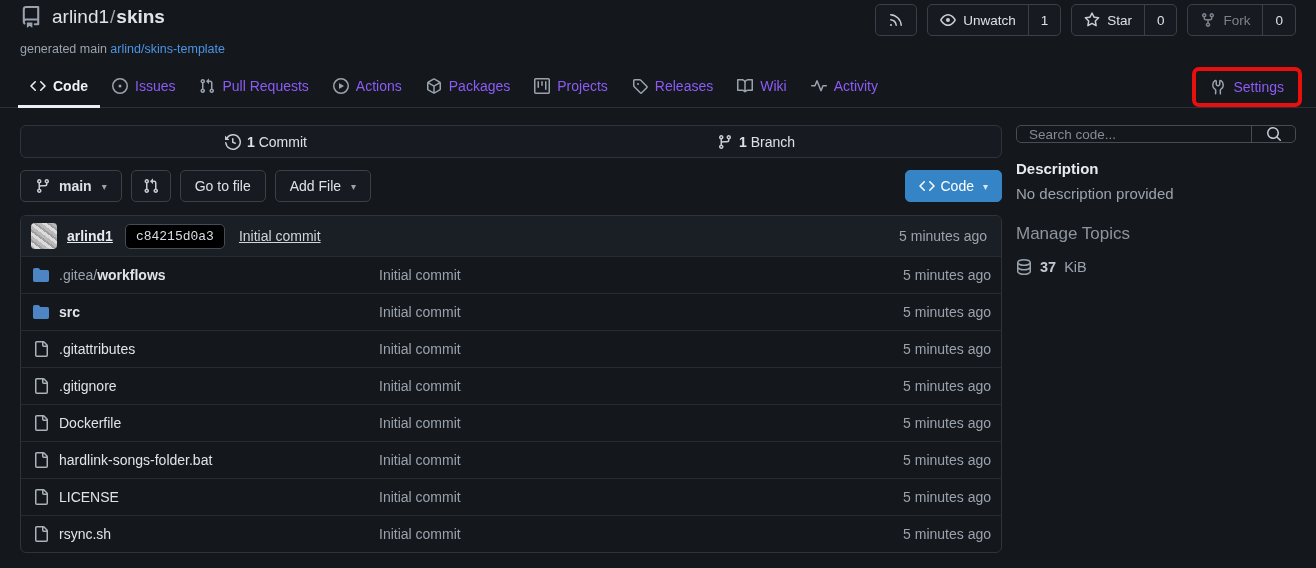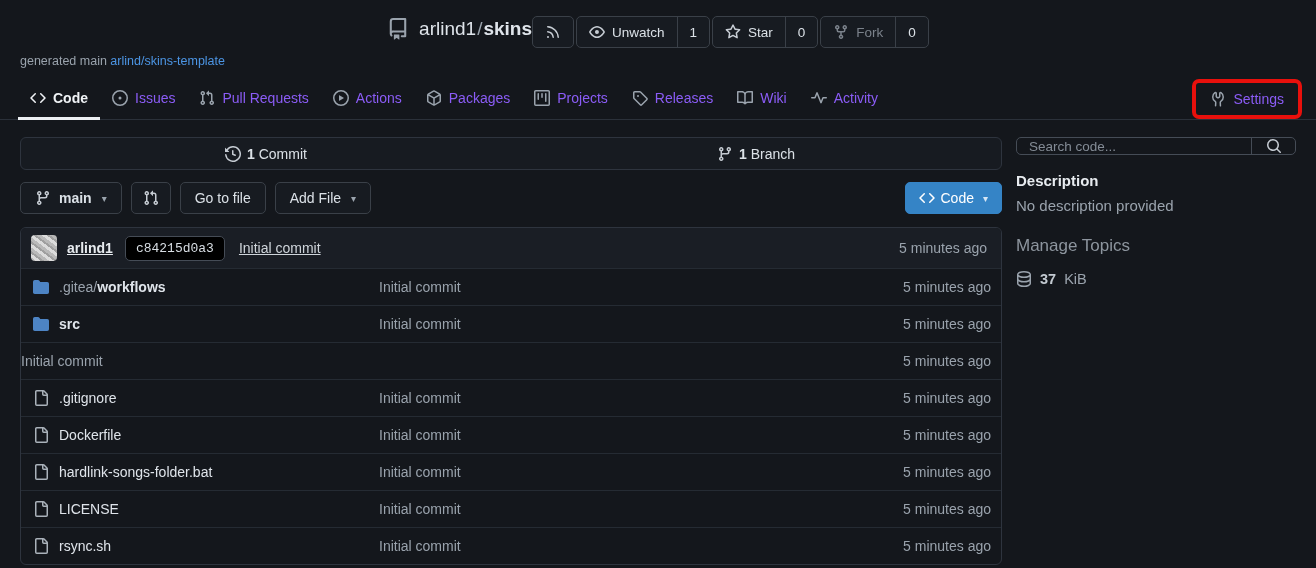--- a/index.html
+++ b/index.html
@@ -7,28 +7,28 @@
   body {
     background:#14171c;
     color:#d8dee4;
     font-family:"Liberation Sans","DejaVu Sans",sans-serif;
     font-size:14px;
   }
   .ic { display:inline-flex; align-items:center; justify-content:center; flex:none; }
   .ic svg { display:block; }
 
   
-  .header-row { display:flex; align-items:flex-start; justify-content:center; padding:16px 20px 0 20px; }
+  .header-row { display:flex; align-items:flex-start; justify-content:space-between; padding:4px 20px 0 20px; }
   .repo-title { display:flex; align-items:center; gap:10px; font-size:19px; color:#d8dee4; margin-top:2px; }
   .repo-title .ic { color:#9aa3ad; }
   .repo-title a { color:#dfe4ea; text-decoration:none; }
   .repo-title .sep { color:#9aa3ad; padding:0 1px; }
   .repo-title .repo-name { font-weight:700; }
 
-  .header-actions { display:flex; gap:2px; }
+  .header-actions { display:flex; gap:10px; }
   .hbtn { display:flex; align-items:stretch; background:#171b21; border:1px solid #3a4048; border-radius:5px; overflow:hidden; height:32px; cursor:pointer; }
   .hbtn .seg { display:flex; align-items:center; gap:7px; padding:0 12px; color:#dbe1e7; font-size:13.5px; }
   .hbtn .seg .ic { color:#c6ccd3; }
   .hbtn .cnt { border-left:1px solid #3a4048; padding:0 12px; display:flex; align-items:center; color:#dbe1e7; font-size:13.5px; }
   .hbtn.disabled .seg { color:#7b828b; }
   .hbtn.disabled .seg .ic { color:#7b828b; }
 
   .generated-from { padding:6px 20px 10px 20px; font-size:12.5px; color:#9aa3ad; }
   .generated-from a { color:#4c95e4; text-decoration:none; }
 
@@ -331,20 +331,28 @@
                 <svg width="16" height="16" viewBox="0 0 16 16" fill="currentColor" aria-hidden="true">
                   <path d="M1.75 1A1.75 1.75 0 0 0 0 2.75v10.5C0 14.216.784 15 1.75 15h12.5A1.75 1.75 0 0 0 16 13.25v-8.5A1.75 1.75 0 0 0 14.25 3H7.5a.25.25 0 0 1-.2-.1l-.9-1.2C6.07 1.26 5.55 1 5 1H1.75Z"></path>
                 </svg>
               </span>
               <a href="#"><span class="base">src</span></a>
             </div>
             <div class="fmsg"><a href="#" style="color:inherit;text-decoration:none;">Initial commit</a></div>
             <div class="ftime">5 minutes ago</div>
           </div>
           <div class="frow">
+            <div class="fname">
+              <span class="ic file">
+                <svg width="16" height="16" viewBox="0 0 16 16" fill="currentColor" aria-hidden="true">
+                  <path d="M2 1.75C2 .784 2.784 0 3.75 0h6.586c.464 0 .909.184 1.237.513l2.914 2.914c.329.328.513.773.513 1.237v9.586A1.75 1.75 0 0 1 13.25 16h-9.5A1.75 1.75 0 0 1 2 14.25Zm1.75-.25a.25.25 0 0 0-.25.25v12.5c0 .138.112.25.25.25h9.5a.25.25 0 0 0 .25-.25V6h-2.75A1.75 1.75 0 0 1 9 4.25V1.5Zm6.75.062V4.25c0 .138.112.25.25.25h2.688l-.011-.013-2.914-2.914-.013-.011Z"></path>
+                </svg>
+              </span>
+              <a href="#"><span class="plain">.gitattributes</span></a>
+            </div>
             <div class="fmsg"><a href="#" style="color:inherit;text-decoration:none;">Initial commit</a></div>
             <div class="ftime">5 minutes ago</div>
           </div>
           <div class="frow">
             <div class="fname">
               <span class="ic file">
                 <svg width="16" height="16" viewBox="0 0 16 16" fill="currentColor" aria-hidden="true">
                   <path d="M2 1.75C2 .784 2.784 0 3.75 0h6.586c.464 0 .909.184 1.237.513l2.914 2.914c.329.328.513.773.513 1.237v9.586A1.75 1.75 0 0 1 13.25 16h-9.5A1.75 1.75 0 0 1 2 14.25Zm1.75-.25a.25.25 0 0 0-.25.25v12.5c0 .138.112.25.25.25h9.5a.25.25 0 0 0 .25-.25V6h-2.75A1.75 1.75 0 0 1 9 4.25V1.5Zm6.75.062V4.25c0 .138.112.25.25.25h2.688l-.011-.013-2.914-2.914-.013-.011Z"></path>
                 </svg>
               </span>

